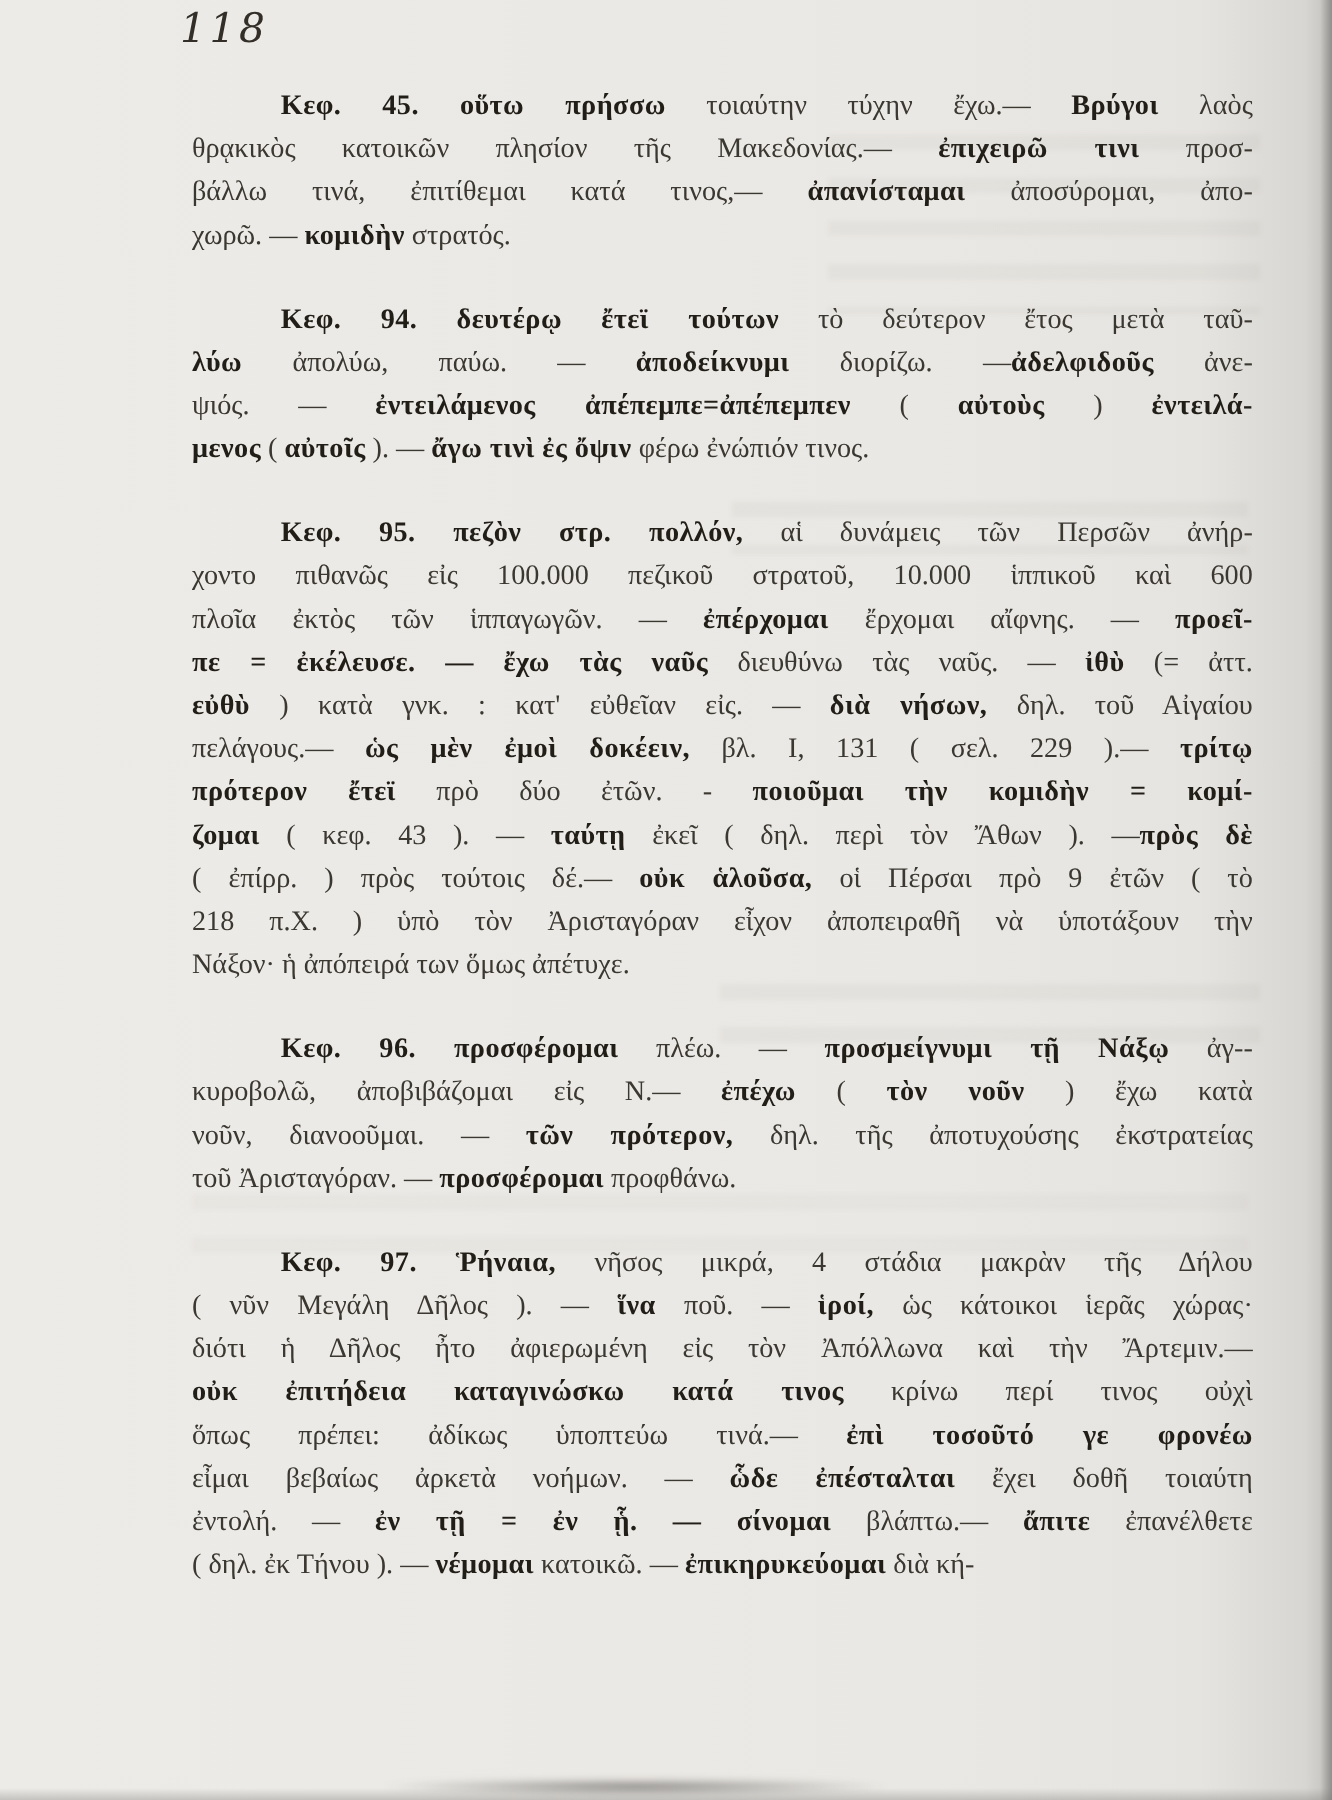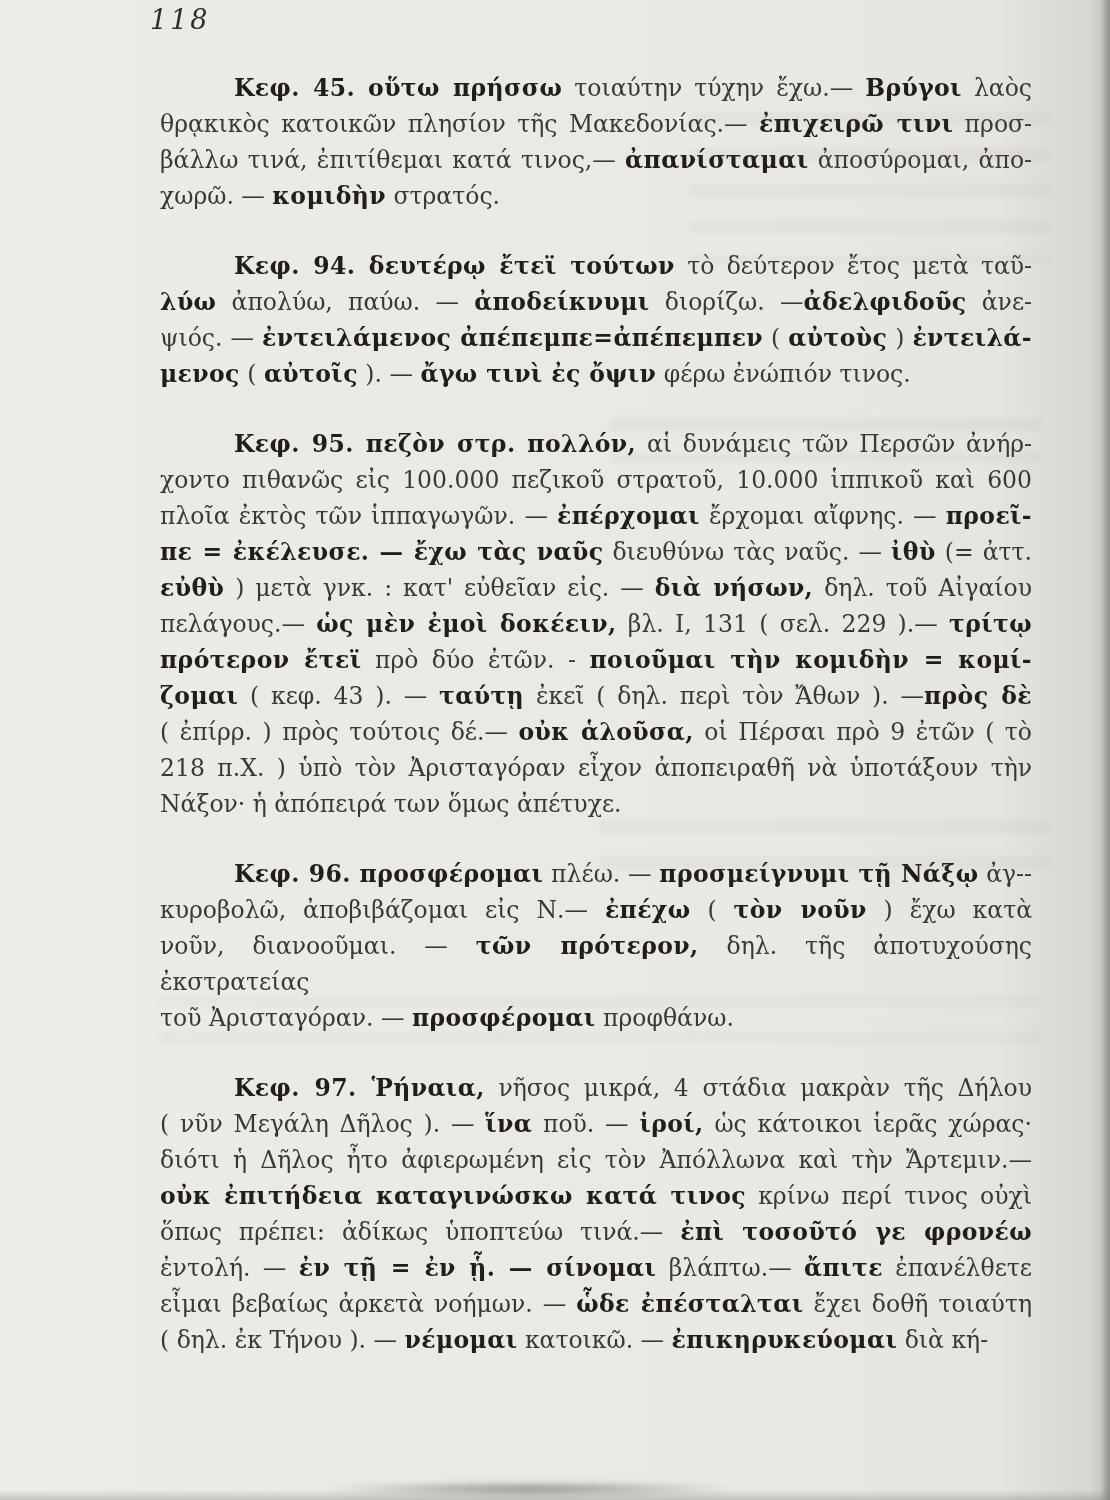--- a/index.html
+++ b/index.html
@@ -5,26 +5,26 @@
   html,body { margin:0; padding:0; }
   body {
     width:1110px; height:1500px;
     position:relative; overflow:hidden;
     background:linear-gradient(90deg,#edebe7 0%,#eae8e4 70%,#e6e4e0 90%,#d8d6d2 98%,#c2c0bc 100%);
     font-family:"DejaVu Serif","Liberation Serif",serif;
     color:#3b3831;
   }
   .page-number {
     position:absolute; top:4px; left:150px;
-    font-size:27px; font-style:italic; letter-spacing:3px; color:#332f28;
+    font-size:34px; font-style:italic; letter-spacing:3px; color:#332f28;
   }
   main {
     position:absolute; top:70px; left:160px; width:884px;
   }
-  p.para { margin:0 12px 34px 0; font-size:23.5px; line-height:36px; }
+  p.para { margin:0 0 34px 0; font-size:23.5px; line-height:36px;font-family:Liberation Serif, serif; }
   .line { display:block; text-align:justify; text-align-last:justify; }
   .line.last { text-align-last:left; }
   .line.first { text-indent:74px; }
   .lemma { font-weight:bold; color:#211d17; letter-spacing:0.4px; }
   
   .ghost {
     position:absolute; pointer-events:none; filter:blur(2.2px); opacity:.5;
     background:repeating-linear-gradient(180deg,
       rgba(125,120,112,0.12) 0px 13px, rgba(0,0,0,0) 13px 36px);
   }
@@ -62,42 +62,42 @@
       <span class="line first"><span class="lemma">Κεφ. 94. δευτέρῳ ἔτεϊ τούτων</span><span class="gloss"> τὸ δεύτερον ἔτος μετὰ ταῦ-</span></span>
       <span class="line"><span class="lemma">λύω</span><span class="gloss"> ἀπολύω, παύω. — </span><span class="lemma">ἀποδείκνυμι</span><span class="gloss"> διορίζω. —</span><span class="lemma">ἀδελφιδοῦς</span><span class="gloss"> ἀνε-</span></span>
       <span class="line"><span class="gloss">ψιός. — </span><span class="lemma">ἐντειλάμενος ἀπέπεμπε=ἀπέπεμπεν</span><span class="gloss"> ( </span><span class="lemma">αὐτοὺς</span><span class="gloss"> ) </span><span class="lemma">ἐντειλά-</span></span>
       <span class="line last"><span class="lemma">μενος</span><span class="gloss"> ( </span><span class="lemma">αὐτοῖς</span><span class="gloss"> ). — </span><span class="lemma">ἄγω τινὶ ἐς ὄψιν</span><span class="gloss"> φέρω ἐνώπιόν τινος.</span></span>
     </p>
   <p class="para">
       <span class="line first"><span class="lemma">Κεφ. 95. πεζὸν στρ. πολλόν,</span><span class="gloss"> αἱ δυνάμεις τῶν Περσῶν ἀνήρ-</span></span>
       <span class="line"><span class="gloss">χοντο πιθανῶς εἰς 100.000 πεζικοῦ στρατοῦ, 10.000 ἱππικοῦ καὶ 600</span></span>
       <span class="line"><span class="gloss">πλοῖα ἐκτὸς τῶν ἱππαγωγῶν. — </span><span class="lemma">ἐπέρχομαι</span><span class="gloss"> ἔρχομαι αἴφνης. — </span><span class="lemma">προεῖ-</span></span>
       <span class="line"><span class="lemma">πε = ἐκέλευσε. — ἔχω τὰς ναῦς</span><span class="gloss"> διευθύνω τὰς ναῦς. — </span><span class="lemma">ἰθὺ</span><span class="gloss"> (= ἀττ.</span></span>
-      <span class="line"><span class="lemma">εὐθὺ</span><span class="gloss"> ) μετὰ γνκ. : κατ' εὐθεῖαν εἰς. — </span><span class="lemma">διὰ νήσων,</span><span class="gloss"> δηλ. τοῦ Αἰγαίου</span></span>
+      <span class="line"><span class="lemma">εὐθὺ</span><span class="gloss"> ) κατὰ γνκ. : κατ' εὐθεῖαν εἰς. — </span><span class="lemma">διὰ νήσων,</span><span class="gloss"> δηλ. τοῦ Αἰγαίου</span></span>
       <span class="line"><span class="gloss">πελάγους.— </span><span class="lemma">ὡς μὲν ἐμοὶ δοκέειν,</span><span class="gloss"> βλ. Ι, 131 ( σελ. 229 ).— </span><span class="lemma">τρίτῳ</span></span>
       <span class="line"><span class="lemma">πρότερον ἔτεϊ</span><span class="gloss"> πρὸ δύο ἐτῶν. - </span><span class="lemma">ποιοῦμαι τὴν κομιδὴν = κομί-</span></span>
       <span class="line"><span class="lemma">ζομαι</span><span class="gloss"> ( κεφ. 43 ). — </span><span class="lemma">ταύτῃ</span><span class="gloss"> ἐκεῖ ( δηλ. περὶ τὸν Ἄθων ). —</span><span class="lemma">πρὸς δὲ</span></span>
       <span class="line"><span class="gloss">( ἐπίρρ. ) πρὸς τούτοις δέ.— </span><span class="lemma">οὐκ ἁλοῦσα,</span><span class="gloss"> οἱ Πέρσαι πρὸ 9 ἐτῶν ( τὸ</span></span>
       <span class="line"><span class="gloss">218 π.Χ. ) ὑπὸ τὸν Ἀρισταγόραν εἶχον ἀποπειραθῆ νὰ ὑποτάξουν τὴν</span></span>
       <span class="line last"><span class="gloss">Νάξον· ἡ ἀπόπειρά των ὅμως ἀπέτυχε.</span></span>
     </p>
   <p class="para">
       <span class="line first"><span class="lemma">Κεφ. 96. προσφέρομαι</span><span class="gloss"> πλέω. — </span><span class="lemma">προσμείγνυμι τῇ Νάξῳ</span><span class="gloss"> ἀγ--</span></span>
       <span class="line"><span class="gloss">κυροβολῶ, ἀποβιβάζομαι εἰς Ν.— </span><span class="lemma">ἐπέχω</span><span class="gloss"> ( </span><span class="lemma">τὸν νοῦν</span><span class="gloss"> ) ἔχω κατὰ</span></span>
       <span class="line"><span class="gloss">νοῦν, διανοοῦμαι. — </span><span class="lemma">τῶν πρότερον,</span><span class="gloss"> δηλ. τῆς ἀποτυχούσης ἐκστρατείας</span></span>
       <span class="line last"><span class="gloss">τοῦ Ἀρισταγόραν. — </span><span class="lemma">προσφέρομαι</span><span class="gloss"> προφθάνω.</span></span>
     </p>
   <p class="para">
       <span class="line first"><span class="lemma">Κεφ. 97. Ῥήναια,</span><span class="gloss"> νῆσος μικρά, 4 στάδια μακρὰν τῆς Δήλου</span></span>
       <span class="line"><span class="gloss">( νῦν Μεγάλη Δῆλος ). — </span><span class="lemma">ἵνα</span><span class="gloss"> ποῦ. — </span><span class="lemma">ἱροί,</span><span class="gloss"> ὡς κάτοικοι ἱερᾶς χώρας·</span></span>
       <span class="line"><span class="gloss">διότι ἡ Δῆλος ἦτο ἀφιερωμένη εἰς τὸν Ἀπόλλωνα καὶ τὴν Ἄρτεμιν.—</span></span>
       <span class="line"><span class="lemma">οὐκ ἐπιτήδεια καταγινώσκω κατά τινος</span><span class="gloss"> κρίνω περί τινος οὐχὶ</span></span>
       <span class="line"><span class="gloss">ὅπως πρέπει: ἀδίκως ὑποπτεύω τινά.— </span><span class="lemma">ἐπὶ τοσοῦτό γε φρονέω</span></span>
+      <span class="line"><span class="gloss">εἶμαι βεβαίως ἀρκετὰ νοήμων. — </span><span class="lemma">ὧδε ἐπέσταλται</span><span class="gloss"> ἔχει δοθῆ τοιαύτη</span></span>
       <span class="line"><span class="gloss">ἐντολή. — </span><span class="lemma">ἐν τῇ = ἐν ᾗ. — σίνομαι</span><span class="gloss"> βλάπτω.— </span><span class="lemma">ἄπιτε</span><span class="gloss"> ἐπανέλθετε</span></span>
-      <span class="line"><span class="gloss">εἶμαι βεβαίως ἀρκετὰ νοήμων. — </span><span class="lemma">ὧδε ἐπέσταλται</span><span class="gloss"> ἔχει δοθῆ τοιαύτη</span></span>
       <span class="line last"><span class="gloss">( δηλ. ἐκ Τήνου ). — </span><span class="lemma">νέμομαι</span><span class="gloss"> κατοικῶ. — </span><span class="lemma">ἐπικηρυκεύομαι</span><span class="gloss"> διὰ κή-</span></span>
     </p>
 </main>
 
 <div class="ghost ghost-1"></div>
 <div class="ghost ghost-2"></div>
 <div class="ghost ghost-3"></div>
 <div class="ghost ghost-4"></div>
 <div class="edge-right"></div>
 <div class="edge-bottom"></div>

